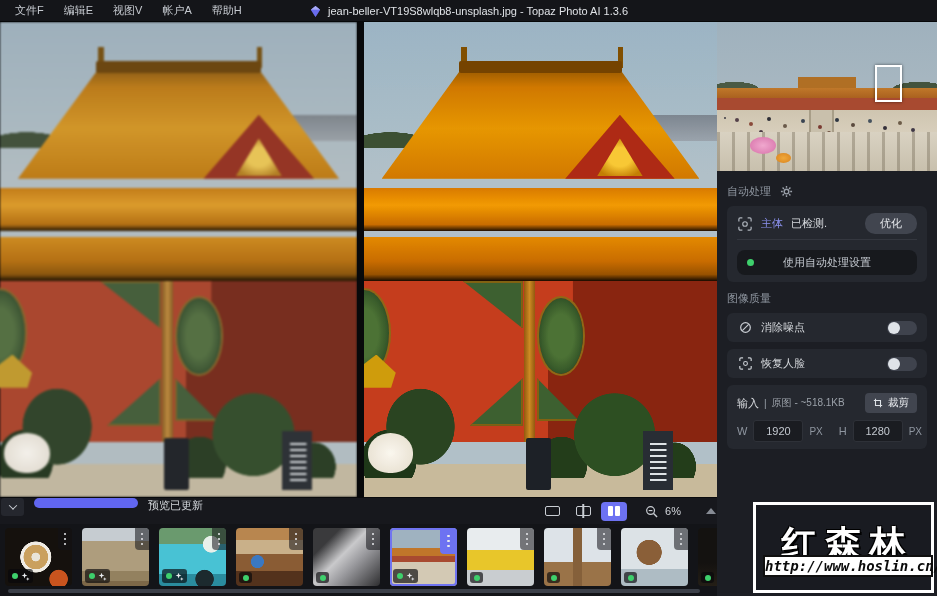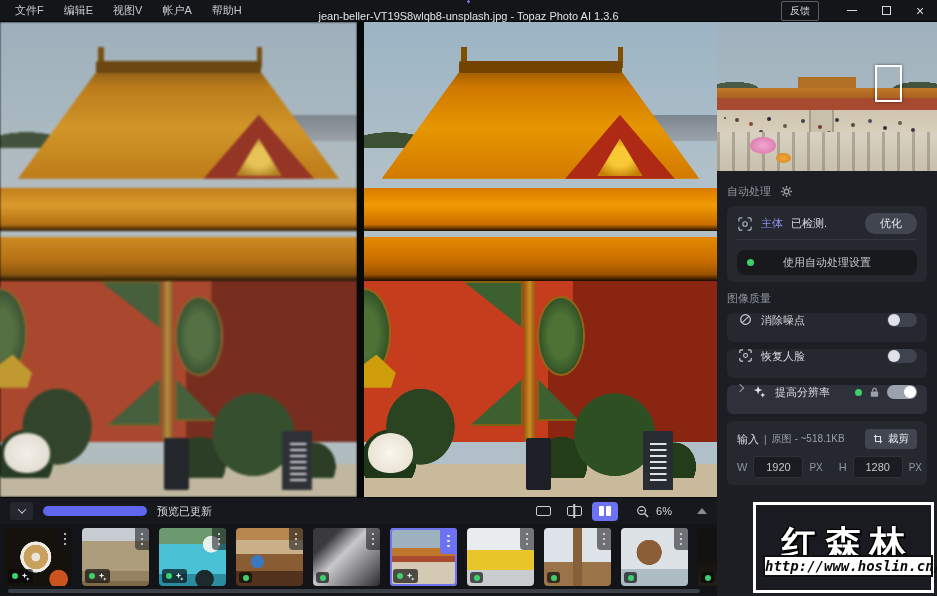--- a/index.html
+++ b/index.html
@@ -4,21 +4,21 @@
 <style>
   * { margin:0; padding:0; box-sizing:border-box; }
   html,body { width:937px; height:596px; overflow:hidden; background:#0d0e11;
     font-family:"Liberation Sans","DejaVu Sans",sans-serif; }
   .app { position:relative; width:937px; height:596px; background:#101114; color:#cdd1d6; font-size:11px; }
 
   
   .titlebar { height:22px; background:#141519; display:flex; align-items:center; position:relative; border-bottom:1px solid #060708; }
   .menus { display:flex; gap:2px; padding-left:6px; z-index:3; }
   .menu-item { padding:3px 9px; color:#c6cad0; cursor:default; }
-  .title-center { position:absolute; left:0; right:0; top:0; height:22px; display:flex; justify-content:center; align-items:center; gap:6px; color:#dfe2e6; z-index:1;flex-direction:column; }
+  .title-center { position:absolute; left:0; right:0; top:0; height:22px; display:flex; justify-content:center; align-items:center; gap:6px; color:#dfe2e6; z-index:1; }
   .win-controls { margin-left:auto; display:flex; align-items:center; z-index:3; }
   .feedback-btn { border:1px solid #5b5f68; background:transparent; border-radius:2px; color:#d2d5da; font-size:10px; padding:2px 8px; margin-right:16px; font-family:inherit; }
   .win-btn { width:34px; height:22px; display:flex; align-items:center; justify-content:center; color:#d6d9dd; background:transparent; border:none; font-size:14px; }
   .min-bar { width:10px; height:1.5px; background:#d6d9dd; display:inline-block; }
   .maxi-box { width:9px; height:9px; border:1.2px solid #d6d9dd; display:inline-block; }
 
   
   .content { display:flex; height:574px; }
   .left-col { width:717px; display:flex; flex-direction:column; }
   .compare { height:475px; display:flex; background:#08090b; }
@@ -102,38 +102,38 @@
   .card { background:#25282f; border-radius:6px; padding:5px 10px 7px; }
   .ap-row { display:flex; align-items:center; gap:8px; min-height:25px; color:#d7dade; }
   .ico { width:16px; display:flex; justify-content:center; flex:0 0 auto; }
   .accent-text { color:#8c92f0; }
   .pill-btn { margin-left:auto; background:#41454f; border:none; color:#e6e8ec; font-size:11px; border-radius:10px; padding:3px 15px; font-family:inherit; }
   .hr { height:1px; background:#34373f; margin:3px 0 4px; }
   .use-btn { position:relative; width:100%; background:#17191d; border:none; border-radius:8px; color:#c3c8cf; font-size:11px; height:25px; margin-top:6px; font-family:inherit; }
   .gdot { width:7px; height:7px; border-radius:50%; background:#3ed06c; display:inline-block; flex:0 0 auto; }
   .use-btn .gdot { position:absolute; left:10px; top:9px; }
 
-  .toggle-row { background:#25282f; border-radius:6px; height:29px; display:flex; align-items:flex-start; gap:8px; padding:0 10px; margin-bottom:7px; color:#d7dade; }
+  .toggle-row { background:#25282f; border-radius:6px; height:29px; display:flex; align-items:center; gap:8px; padding:0 10px; margin-bottom:7px; color:#d7dade; }
   .toggle-row.active { background:#2e313a; }
   .toggle { width:30px; height:14px; border-radius:7px; background:#3f434d; position:relative; margin-left:0; border:none; flex:0 0 auto; }
   .toggle .knob { position:absolute; left:1px; top:1px; width:12px; height:12px; border-radius:50%; background:#dfe3e8; }
   .toggle.on { background:#9aa2ae; }
   .toggle.on .knob { left:auto; right:1px; background:#fff; }
   .spacer { margin-left:auto; display:flex; align-items:center; gap:7px; }
   .chev-r { width:6px; height:6px; border-right:1.6px solid #9ba1aa; border-bottom:1.6px solid #9ba1aa; transform:rotate(-45deg); display:inline-block; }
 
   .input-row { display:flex; align-items:center; gap:5px; height:26px; color:#d7dade; }
   .input-info { color:#9aa0a8; font-size:10px; white-space:nowrap; }
   .crop-btn { margin-left:auto; background:#41454f; color:#e6e8ec; border:none; border-radius:4px; font-size:10.5px; padding:3px 8px; display:flex; gap:5px; align-items:center; font-family:inherit; }
   .dims-row { display:flex; align-items:center; gap:6px; margin-top:4px; color:#8f96a0; }
   .dim-input { width:50px; height:22px; background:#1a1c21; border:1px solid #2e3138; border-radius:3px; color:#c3c8cf; text-align:center; font-size:11px; font-family:inherit; }
   .dim-unit { font-size:10px; }
 
   
-  .toolbar { height:27px; background:#17181d; display:flex; align-items:center; padding:0 10px; gap:10px; border-top:1px solid #0a0b0d; }
+  .toolbar { height:27px; background:#17181d; display:flex; padding:0 1px; gap:10px; border-top:1px solid #0a0b0d; }
   .collapse-btn { width:23px; height:18px; background:#25272e; border:none; border-radius:3px; display:flex; align-items:center; justify-content:center; }
   .chev-d { width:6px; height:6px; border-right:1.6px solid #c9cdd3; border-bottom:1.6px solid #c9cdd3; transform:rotate(45deg) translate(-1px,-1px); }
   .progress { width:104px; height:10px; border-radius:5px; background:#6166f0; }
   .status-text { color:#d3d6db; }
   .view-group { margin-left:auto; display:flex; align-items:center; gap:5px; }
   .view-btn { width:26px; height:19px; border-radius:4px; display:flex; align-items:center; justify-content:center; background:transparent; border:none; position:relative; }
   .view-btn.selected { background:#6d72f2; }
   .ic-single { width:15px; height:10px; border:1.5px solid #c9cdd3; border-radius:2px; }
   .ic-split { width:15px; height:10px; border:1.5px solid #c9cdd3; border-radius:2px; position:relative; }
   .ic-split::after { content:""; position:absolute; left:50%; top:-3px; bottom:-3px; width:1.5px; background:#c9cdd3; transform:translateX(-50%); }
@@ -183,32 +183,20 @@
           <path d="M2 5h10L7 13z" fill="#5558e8" opacity=".5"></path>
         </svg>
       <span>jean-beller-VT19S8wlqb8-unsplash.jpg - Topaz Photo AI 1.3.6</span>
     </div>
     <div class="menus">
       <span class="menu-item">文件F</span>
       <span class="menu-item">编辑E</span>
       <span class="menu-item">视图V</span>
       <span class="menu-item">帐户A</span>
       <span class="menu-item">帮助H</span>
-    </div>
-    <div class="win-controls">
-      <button class="feedback-btn">反馈</button>
-      <button class="win-btn">
-          <span class="min-bar"></span>
-        </button>
-      <button class="win-btn">
-          <span class="maxi-box"></span>
-        </button>
-      <button class="win-btn">
-          <span>×</span>
-        </button>
     </div>
   </div>
 
   <div class="content">
     <div class="left-col">
 
       <div class="compare">
         <div class="pane before">
           <div class="photo">
             <div class="ph sky"></div>
@@ -493,40 +481,20 @@
               </svg>
             </span>
           <span>恢复人脸</span>
           <span class="spacer">
               <button class="toggle">
                 <span class="knob"></span>
               </button>
             </span>
         </div>
 
-        <div class="toggle-row active">
-          <span class="chev-r"></span>
-          <span class="ico">
-              <svg viewBox="0 0 14 14" width="13" height="13">
-                <path d="M5.5 1l1.2 3.3L10 5.5 6.7 6.7 5.5 10 4.3 6.7 1 5.5l3.3-1.2z" fill="#dfe3e8"></path>
-                <path d="M10.5 8l.8 2 2 .8-2 .8-.8 2-.8-2-2-.8 2-.8z" fill="#dfe3e8"></path>
-              </svg>
-            </span>
-          <span>提高分辨率</span>
-          <span class="spacer">
-            <span class="gdot"></span>
-            <svg viewBox="0 0 12 12" width="11" height="11">
-                <rect x="2" y="5" width="8" height="5.5" rx="1" fill="#9ba1aa"></rect>
-                <path d="M4 5V3.5a2 2 0 0 1 4 0V5" stroke="#9ba1aa" fill="none" stroke-width="1.2"></path>
-              </svg>
-            <button class="toggle on">
-                <span class="knob"></span>
-              </button>
-          </span>
-        </div>
 
 
         <div class="card">
           <div class="input-row">
             <span>输入</span>
             <span class="input-info">|</span>
             <span class="input-info">原图 - ~518.1KB</span>
             <button class="crop-btn">
               <svg viewBox="0 0 12 12" width="10" height="10">
                   <path d="M3 1v8h8M1 3h8v8" stroke="#dfe3e8" fill="none" stroke-width="1.3"></path>

